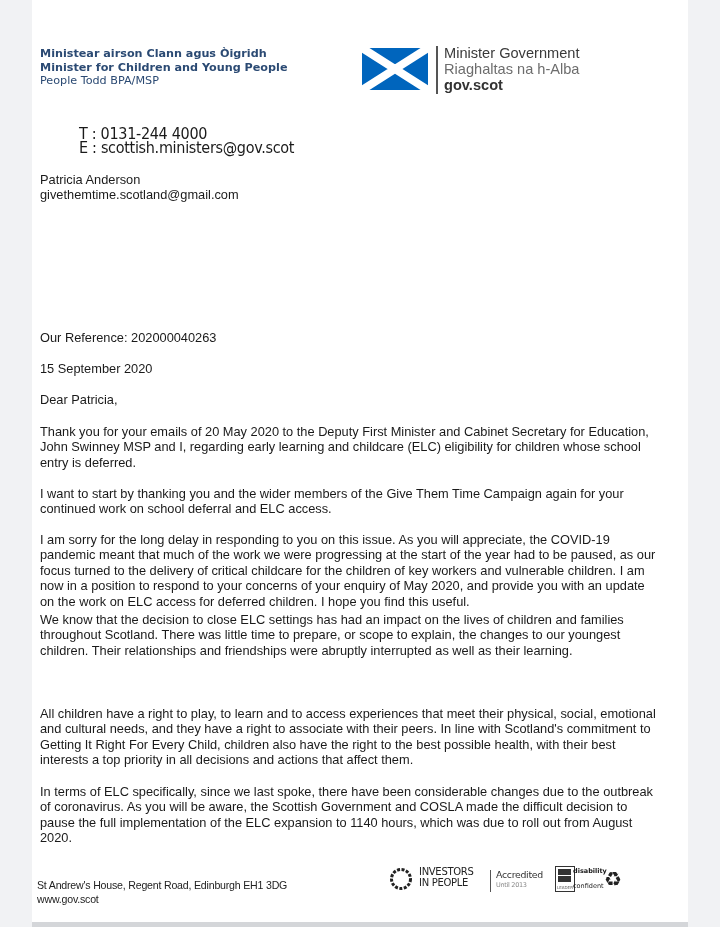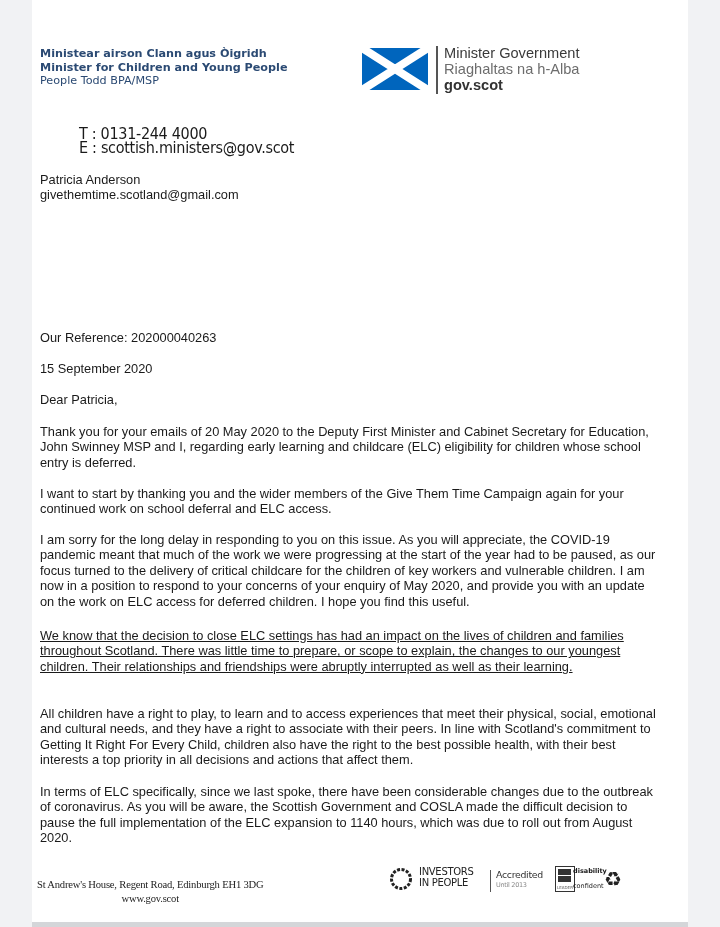--- a/index.html
+++ b/index.html
@@ -19,21 +19,21 @@
   .minister .b { font-weight:bold; }
   .logo { left:362px; top:46px; width:260px; height:50px; }
   .flag { position:absolute; left:0; top:2px; width:66px; height:42px; }
   .logo-div { position:absolute; left:74px; top:0; width:1.5px; height:48px; background:#555; }
   .logo-text { position:absolute; left:82px; top:0px; font-family:"Liberation Sans", sans-serif; font-size:14.6px; line-height:15.8px; color:#3a3a3a; }
   .logo-text .l2 { color:#6d6d6d; }
   .logo-text .l3 { font-weight:bold; color:#333; }
   .contact { left:40px; top:127px; font-size:16px; line-height:13.5px; font-family:"DejaVu Sans Condensed","DejaVu Sans", sans-serif; letter-spacing:-0.3px;margin-left:39px; }
   .recipient { left:40px; top:172px; font-size:12.8px; line-height:15px; }
   .body-text { left:40px; width:620px; font-size:12.8px; line-height:15.4px; }
-  .footer-addr { left:37px; top:878px; font-family:Liberation Serif, serif; font-size:10.6px; line-height:14px; color:#222; letter-spacing:-0.2px;text-align:center; }
+  .footer-addr { left:37px; top:878px; font-family:Liberation Sans, sans-serif; font-size:10.6px; line-height:14px; color:#222; letter-spacing:-0.2px; }
   .footer-logos { left:385px; top:864px; width:255px; height:36px; }
   .iip-ring { position:absolute; left:4px; top:2px; width:24px; height:26px; }
   .iip-text { position:absolute; left:34px; top:3px; font-family:"DejaVu Sans", sans-serif; font-size:10px; line-height:10.5px; color:#222; letter-spacing:-0.3px; }
   .iip-div { position:absolute; left:105px; top:6px; width:1px; height:22px; background:#555; }
   .accr { position:absolute; left:111px; top:6px; font-family:"DejaVu Sans", sans-serif; font-size:9.4px; color:#333; line-height:10px; letter-spacing:-0.3px; }
   .accr .u { font-size:6.5px; color:#888; }
   .dc { position:absolute; left:170px; top:2px; width:20px; height:26px; border:1px solid #333; box-sizing:border-box; font-family:"DejaVu Sans", sans-serif; }
   .dc .t1 { position:absolute; left:17px; top:1px; font-size:6.5px; font-weight:bold; line-height:7px; }
   .dc .t2 { position:absolute; left:17px; top:16px; font-size:6.5px; line-height:7px; }
   .dc .sq { position:absolute; left:2px; width:13px; height:6px; background:#333; }
@@ -76,21 +76,21 @@
   <div>givethemtime.scotland@gmail.com</div>
 </div>
 
 <div class="abs body-text" style="top:330px;">Our Reference: 202000040263</div>
 <div class="abs body-text" style="top:361px;">15 September 2020</div>
 <div class="abs body-text" style="top:392px;">Dear Patricia,</div>
 
 <p class="abs body-text" style="top:424px;">Thank you for your emails of 20 May 2020 to the Deputy First Minister and Cabinet Secretary for Education, John Swinney MSP and I, regarding early learning and childcare (ELC) eligibility for children whose school entry is deferred.</p>
 <p class="abs body-text" style="top:486px;">I want to start by thanking you and the wider members of the Give Them Time Campaign again for your continued work on school deferral and ELC access.</p>
 <p class="abs body-text" style="top:532px;">I am sorry for the long delay in responding to you on this issue. As you will appreciate, the COVID-19 pandemic meant that much of the work we were progressing at the start of the year had to be paused, as our focus turned to the delivery of critical childcare for the children of key workers and vulnerable children. I am now in a position to respond to your concerns of your enquiry of May 2020, and provide you with an update on the work on ELC access for deferred children. I hope you find this useful.</p>
-<p class="abs body-text" style="top:628px;text-decoration:underline;">We know that the decision to close ELC settings has had an impact on the lives of children and families throughout Scotland. There was little time to prepare, or scope to explain, the changes to our youngest children. Their relationships and friendships were abruptly interrupted as well as their learning.</p>
+<p class="abs body-text" style="top:612px;">We know that the decision to close ELC settings has had an impact on the lives of children and families throughout Scotland. There was little time to prepare, or scope to explain, the changes to our youngest children. Their relationships and friendships were abruptly interrupted as well as their learning.</p>
 <p class="abs body-text" style="top:706px;">All children have a right to play, to learn and to access experiences that meet their physical, social, emotional and cultural needs, and they have a right to associate with their peers. In line with Scotland's commitment to Getting It Right For Every Child, children also have the right to the best possible health, with their best interests a top priority in all decisions and actions that affect them.</p>
 <p class="abs body-text" style="top:784px;">In terms of ELC specifically, since we last spoke, there have been considerable changes due to the outbreak of coronavirus. As you will be aware, the Scottish Government and COSLA made the difficult decision to pause the full implementation of the ELC expansion to 1140 hours, which was due to roll out from August 2020.</p>
 
 <div class="abs footer-addr">
   <div>St Andrew's House, Regent Road, Edinburgh EH1 3DG</div>
   <div>www.gov.scot</div>
 </div>
 
 <div class="abs footer-logos">
   <svg class="iip-ring" viewBox="0 0 24 26">

